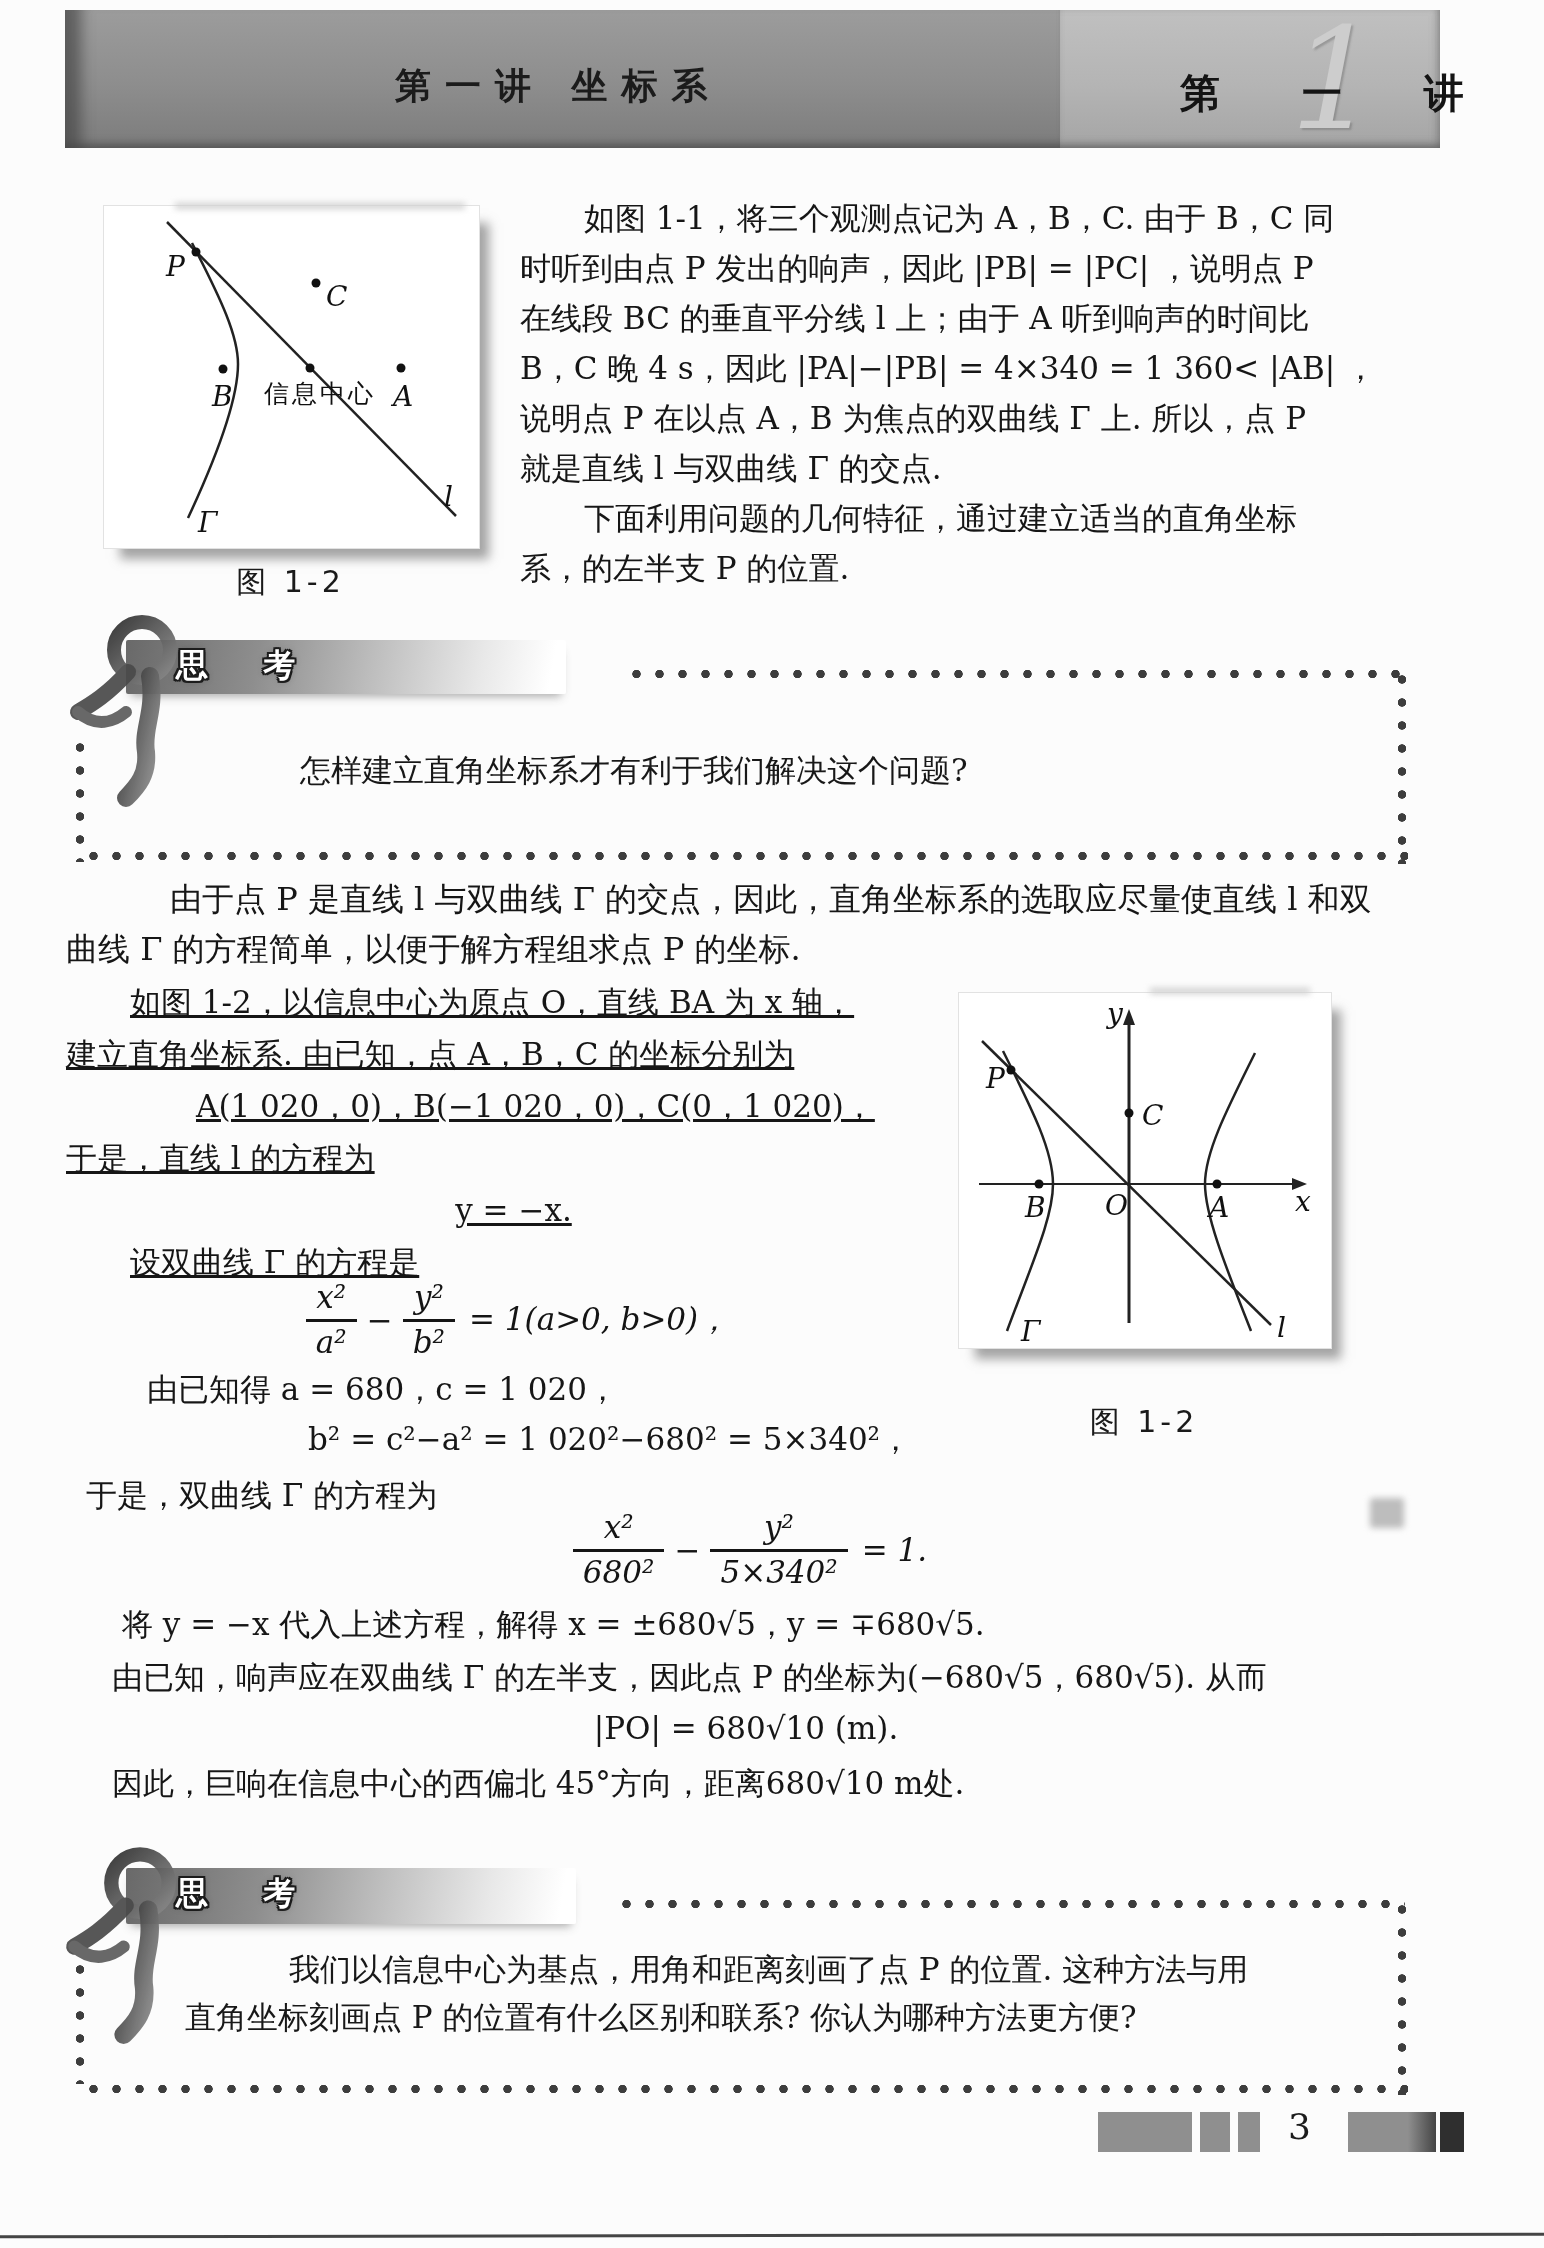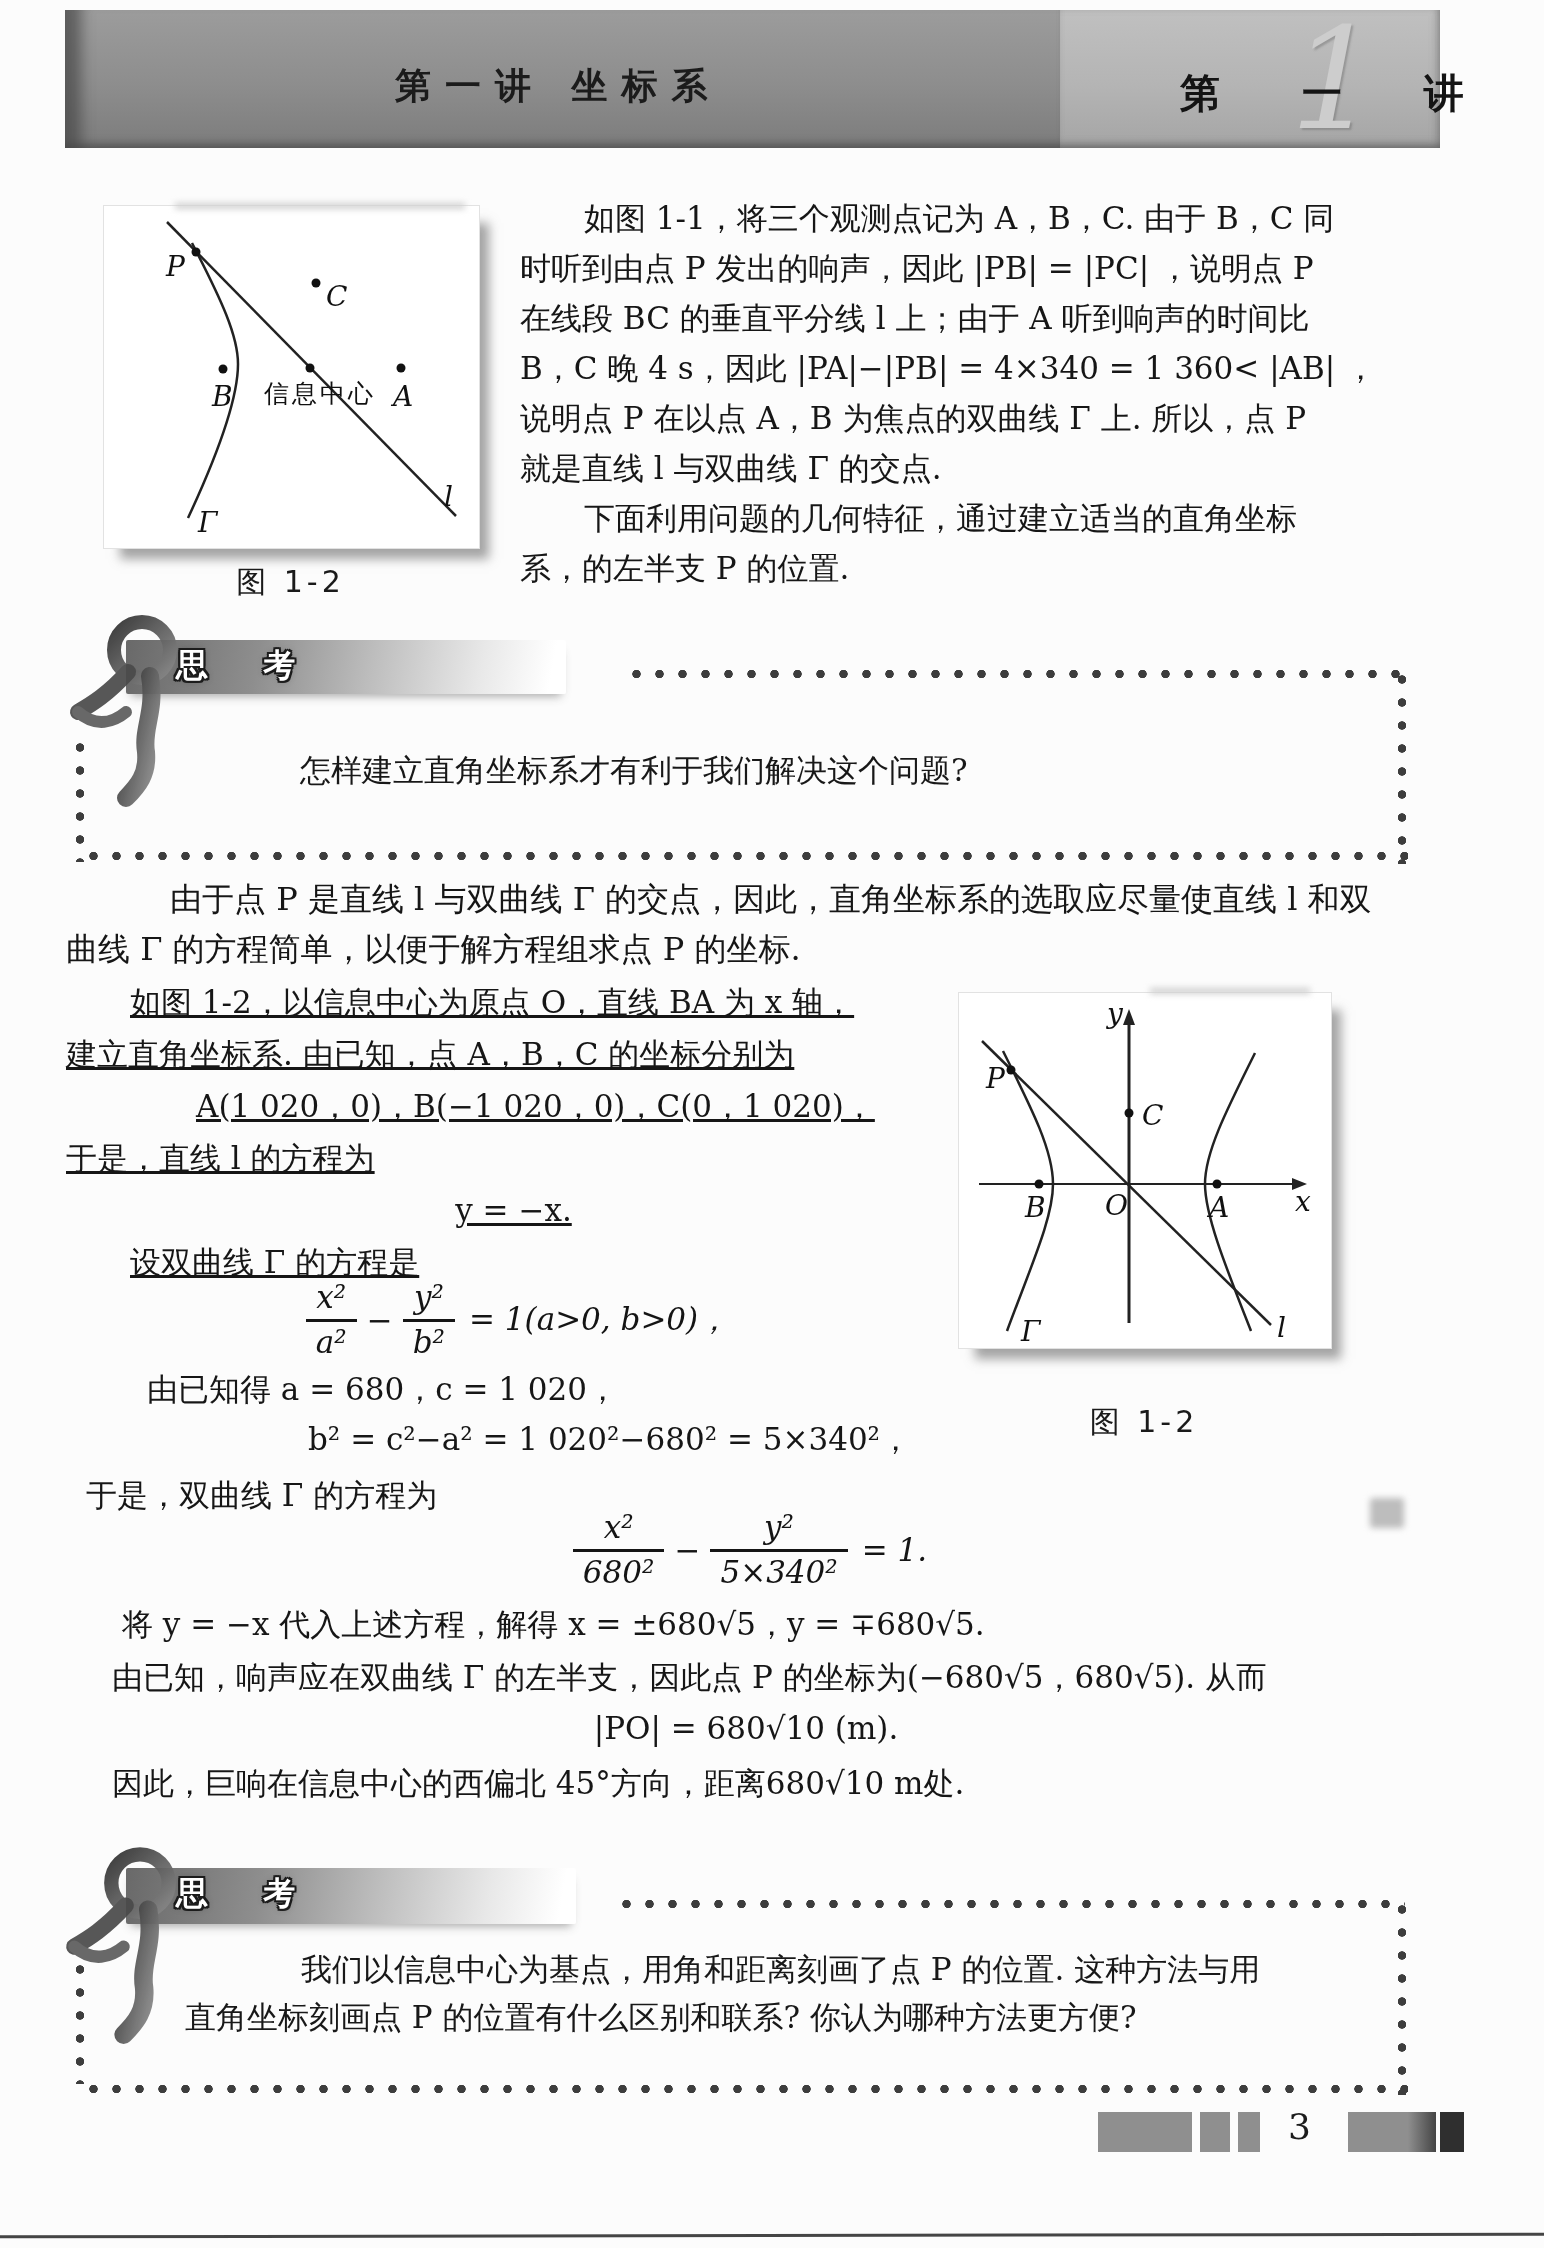--- a/index.html
+++ b/index.html
@@ -257,21 +257,21 @@
       <linearGradient id="kg2" x1="0" y1="0" x2="1" y2="1">
         <stop offset="0" stop-color="#2e2e2e"></stop>
           <stop offset="1" stop-color="#8a8a8a"></stop>
       </linearGradient>
     </defs>
     <circle cx="40" cy="21" r="14" fill="none" stroke="url(#kg2)" stroke-width="7"></circle>
     <path d="M 33 32 C 23 43 15 48 8 52" stroke="#4a4a4a" stroke-width="8" fill="none" stroke-linecap="round"></path>
     <path d="M 8 52 C 17 60 26 57 32 52" stroke="#5c5c5c" stroke-width="6" fill="none" stroke-linecap="round"></path>
     <path d="M 44 34 C 47 52 40 60 42 72 C 43 83 38 89 32 95" stroke="url(#kg2)" stroke-width="9" fill="none" stroke-linecap="round"></path>
   </svg>
-  <div class="think-text" style="left:301px;top:1949px;">我们以信息中心为基点，用角和距离刻画了点 P 的位置.  这种方法与用</div>
+  <div class="think-text" style="left:289px;top:1949px;">我们以信息中心为基点，用角和距离刻画了点 P 的位置.  这种方法与用</div>
   <div class="think-text" style="left:185px;top:1997px;">直角坐标刻画点 P 的位置有什么区别和联系? 你认为哪种方法更方便?</div>
 
   <div class="foot-block" style="left:1098px;width:94px;"></div>
   <div class="foot-block" style="left:1200px;width:30px;"></div>
   <div class="foot-block" style="left:1238px;width:22px;"></div>
   <div class="page-number">3</div>
   <div class="foot-block" style="left:1348px;width:88px;background:linear-gradient(to right,#8f8f8f 68%,#5c5c5c 90%,#454545);"></div>
   <div class="foot-block" style="left:1440px;width:24px;background:#2f2f2f;"></div>
   <div class="bottom-scan-line"></div>
 

